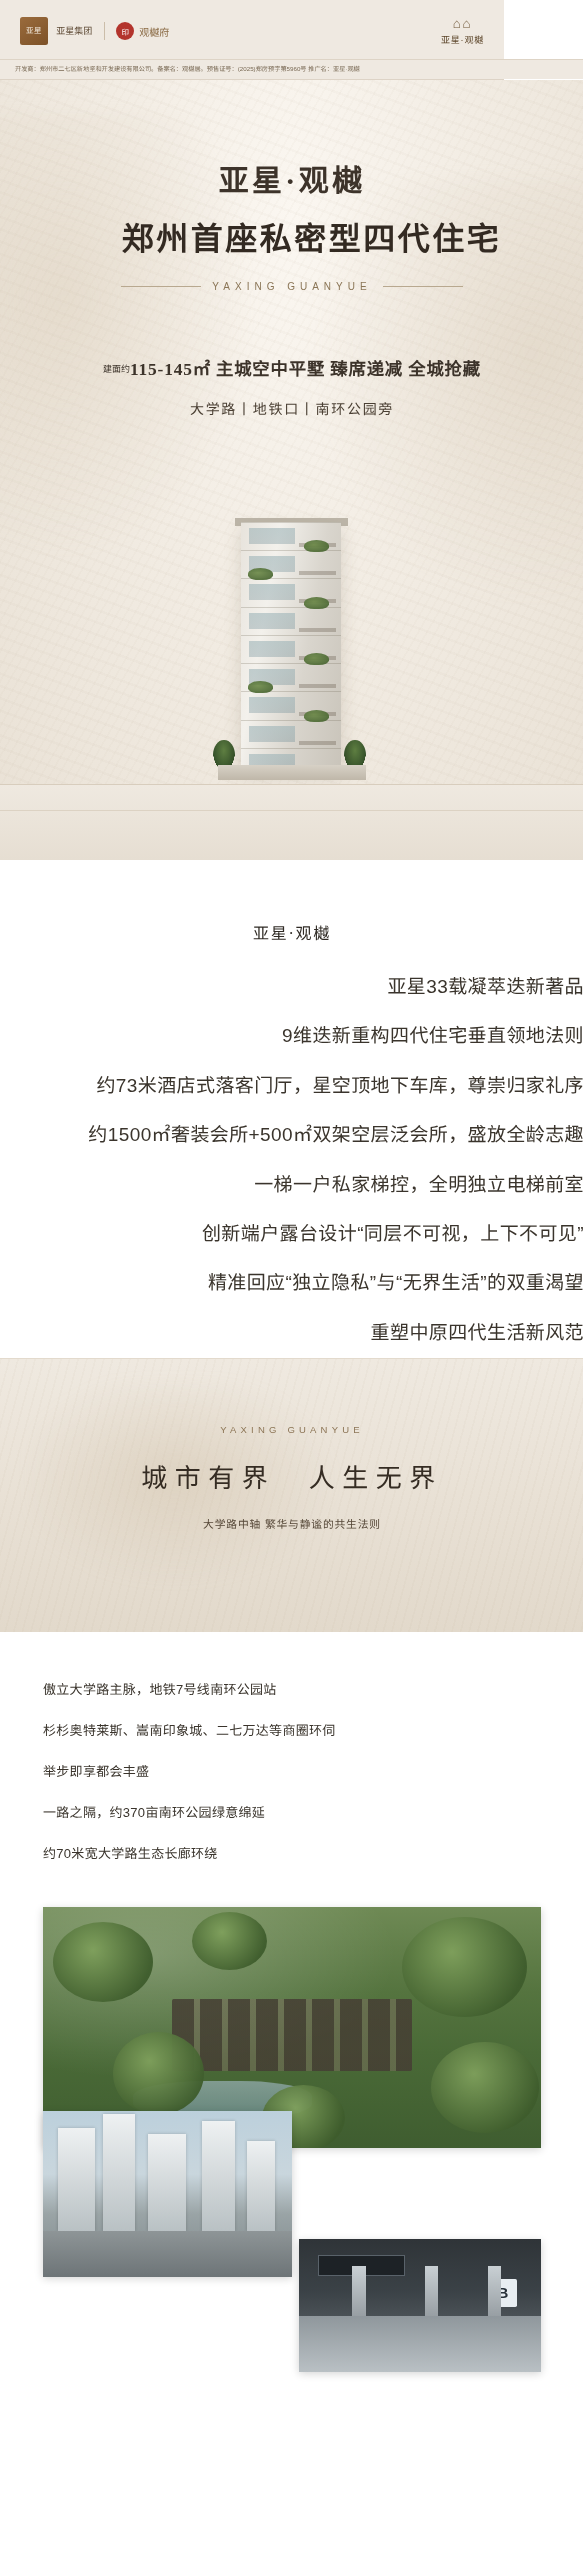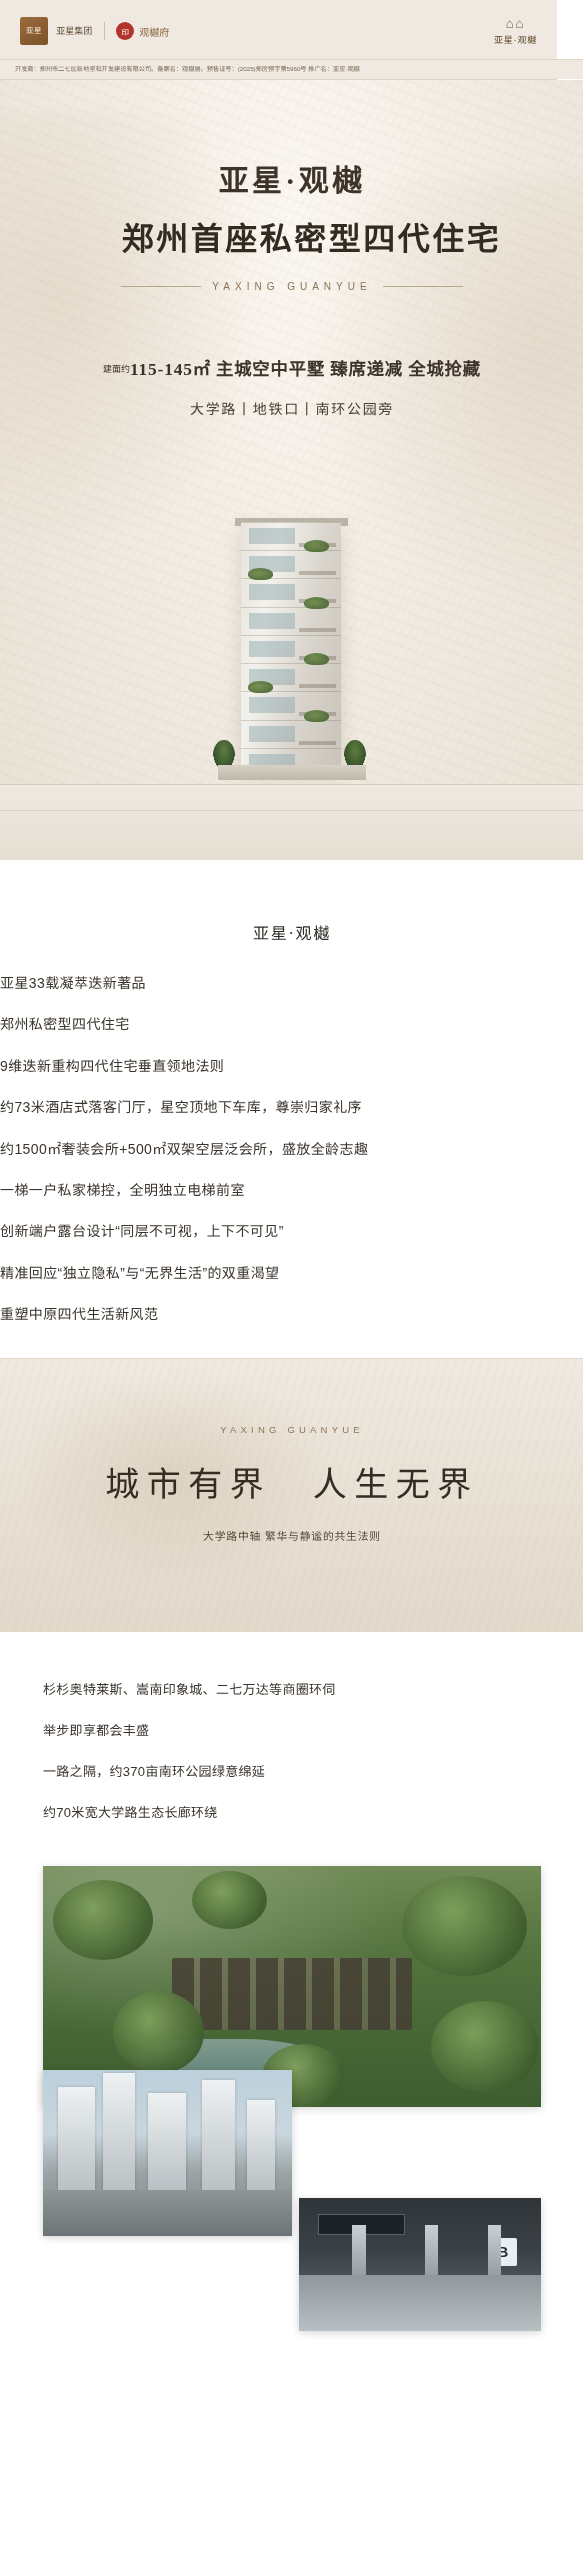--- a/index.html
+++ b/index.html
@@ -6,21 +6,21 @@
   html, body {
     width: 584px;
     background: #ffffff;
     font-family: "Liberation Sans", "DejaVu Sans", sans-serif;
   }
   body { width: 584px; height: 2576px; position: relative; overflow: hidden; }
 
   
   .topbar {
     position: relative;
-    width: 557px; height: 80px;
+    width: 504px; height: 80px;
     background: #efe9e1;
     border-bottom: 0.8px solid #ddd3c6;
   }
   .topbar-inner {
     display: flex; align-items: center; justify-content: space-between;
     padding: 11.6px 20px 0 20px;
     height: 51px;
   }
   .brand-left { display: flex; align-items: center; gap: 8.3px; }
   .logo-mark {
@@ -169,22 +169,22 @@
     background: #ffffff;
     padding-top: 60px;
   }
   .tx-title {
     text-align: center;
     font-family: "Liberation Serif","DejaVu Serif",serif;
     font-size: 16px; color: #2f2a24; letter-spacing: 1.7px;
     margin-bottom: 28px;
   }
   .tx-line {
-    text-align: left;
-    font-size: 14px; color: #3a342c; line-height: 1.6;
+    text-align: right;
+    font-size: 19px; color: #3a342c; line-height: 1.6;
     margin-bottom: 19px; letter-spacing: 0.4px;
   }
 
   
   .section-banner {
     position: relative;
     width: 584px; height: 274px;
     background:
       linear-gradient(180deg,#efe9e0 0%,#e8e0d4 55%,#e2d9cb 100%);
     overflow: hidden;
@@ -200,21 +200,21 @@
     background: radial-gradient(ellipse at 45% 45%, rgba(200,182,154,.35), rgba(200,182,154,0) 65%);
     filter: blur(8.3px);
   }
   .banner-inner { position: relative; text-align: center; padding-top: 65px; }
   .b-pinyin {
     font-size: 9.5px; color: #8d7657; letter-spacing: 4.2px;
   }
   .b-main {
     margin-top: 21.6px;
     font-family: "Liberation Serif","DejaVu Serif",serif;
-    font-size: 34px; color: #352c23; letter-spacing: 7.5px; font-weight: 400;
+    font-size: 26px; color: #352c23; letter-spacing: 7.5px; font-weight: 400;
   }
   .b-sub {
     margin-top: 21.6px;
     font-size: 10.8px; color: #564838; letter-spacing: 0.8px;
   }
 
   
   .section-loc {
     position: relative; width: 584px;
     background: #ffffff; padding: 48px 0 21.6px 43px;
@@ -384,41 +384,41 @@
     </div>
     <div class="podium"></div>
   </div>
 
   <div class="hero-bottom-lines"></div>
 </div>
 
 <div class="section-text">
   <div class="tx-title">亚星·观樾</div>
   <div class="tx-line">亚星33载凝萃迭新著品</div>
-  <div class="tx-line">郑州私密型四代住宅</div>
   <div class="tx-line">9维迭新重构四代住宅垂直领地法则</div>
   <div class="tx-line">约73米酒店式落客门厅，星空顶地下车库，尊崇归家礼序</div>
   <div class="tx-line">约1500㎡奢装会所+500㎡双架空层泛会所，盛放全龄志趣</div>
   <div class="tx-line">一梯一户私家梯控，全明独立电梯前室</div>
   <div class="tx-line">创新端户露台设计“同层不可视，上下不可见”</div>
   <div class="tx-line">精准回应“独立隐私”与“无界生活”的双重渴望</div>
   <div class="tx-line">重塑中原四代生活新风范</div>
 </div>
 
 <div class="section-banner">
   <div class="banner-tex"></div>
   <div class="banner-blob"></div>
   <div class="banner-inner">
     <div class="b-pinyin">YAXING GUANYUE</div>
     <div class="b-main">城市有界　人生无界</div>
     <div class="b-sub">大学路中轴 繁华与静谧的共生法则</div>
   </div>
 </div>
 
 <div class="section-loc">
+  <div class="loc-line">傲立大学路主脉，地铁7号线南环公园站</div>
   <div class="loc-line">杉杉奥特莱斯、嵩南印象城、二七万达等商圈环伺</div>
   <div class="loc-line">举步即享都会丰盛</div>
   <div class="loc-line">一路之隔，约370亩南环公园绿意绵延</div>
   <div class="loc-line">约70米宽大学路生态长廊环绕</div>
 </div>
 
 <div class="photos">
 
   <div class="photo ph-garden">
     <div class="roofs"></div>

